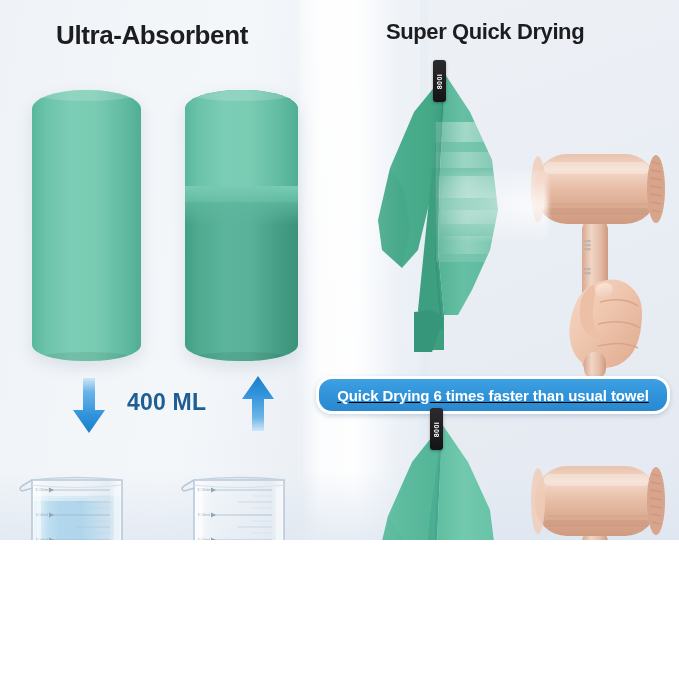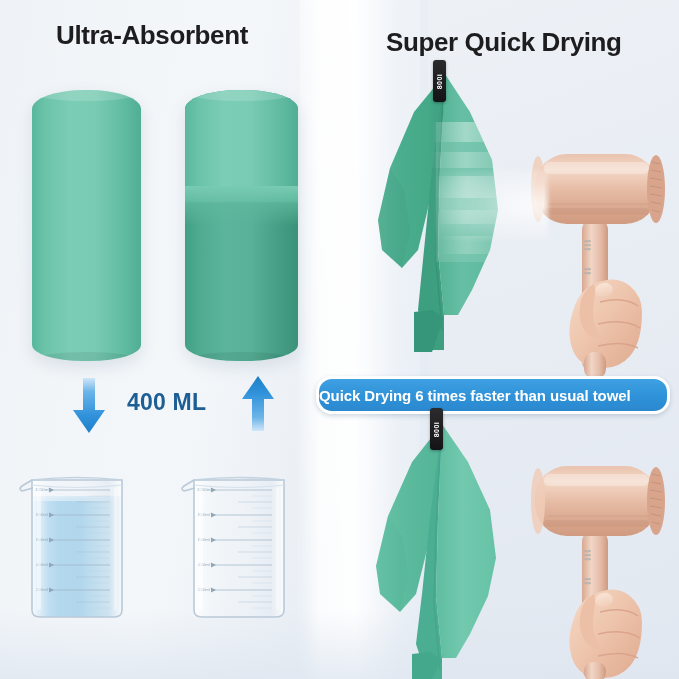--- a/index.html
+++ b/index.html
@@ -3,21 +3,21 @@
 <meta charset="utf-8">
 <style>
   html, body {
     margin: 0;
     padding: 0;
     background: #ffffff;
   }
   #stage {
     position: relative;
     width: 679px;
-    height: 679px;
+    height: 540px;
     overflow: hidden;
     font-family: "Liberation Sans", sans-serif;
     background: linear-gradient(120deg, #f2f5f8 0%, #eaeff5 40%, #e4eaf2 100%);
   }
 
   
   .bg-base {
     position: absolute;
     inset: 0;
     background: linear-gradient(180deg, #f6f8fa 0%, #eef2f7 55%, #e6ecf3 100%);
@@ -50,21 +50,21 @@
 
   
   .heading {
     position: absolute;
     font-weight: bold;
     color: #1d1d1f;
     letter-spacing: -0.4px;
     white-space: nowrap;
   }
   #title-left  { left: 56px;  top: 20px; font-size: 26px; }
-  #title-right { left: 386px; top: 19px; font-size: 26px; margin-top: 8px; }
+  #title-right { left: 386px; top: 19px; font-size: 22px; }
 
   
   .roll {
     position: absolute;
     border-radius: 48% 48% 46% 46% / 7% 7% 6% 6%;
     box-shadow: 0 6px 16px rgba(90,120,140,0.16);
     overflow: hidden;
   }
   #roll-dry {
     left: 32px; top: 90px; width: 109px; height: 271px;
@@ -137,20 +137,22 @@
   #banner {
     position: absolute;
     left: 316px; top: 376px;
     width: 348px; height: 32px;
     border-radius: 16px;
     background: linear-gradient(180deg, #3fa0e2 0%, #2f92d8 55%, #2b88cf 100%);
     border: 3px solid #ffffff;
     box-shadow: 0 2px 5px rgba(40,80,120,0.22);
     display: flex;
     align-items: center;
+    justify-content: center;
+    text-decoration: underline;
   }
   #banner-text {
     color: #ffffff;
     font-size: 15px;
     font-weight: bold;
     letter-spacing: -0.1px;
     white-space: nowrap;
   }
 
   

